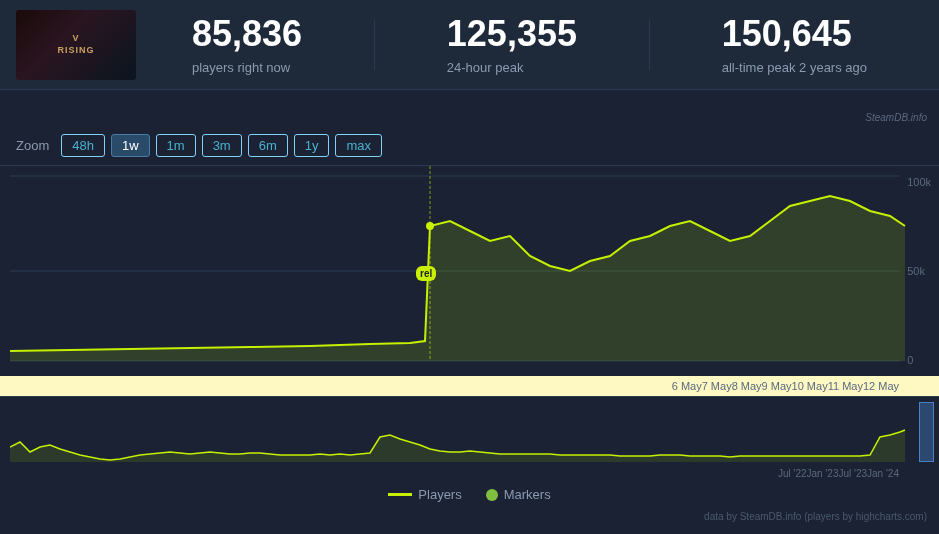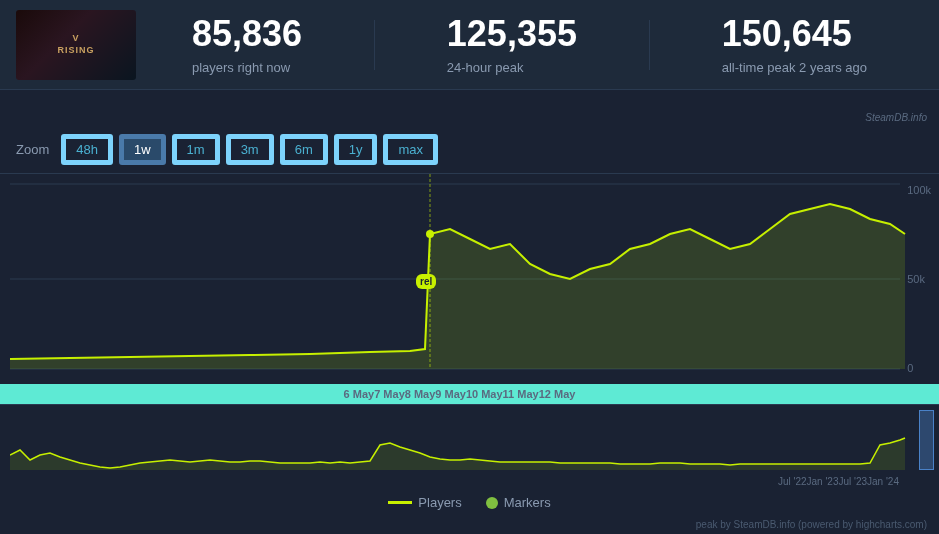--- a/index.html
+++ b/index.html
@@ -96,21 +96,21 @@
     }
     .zoom-label {
       font-size: 13px;
       color: #8a9ab0;
       margin-right: 6px;
     }
     .zoom-btn {
       padding: 3px 10px;
       border-radius: 3px;
       font-size: 13px;
-      border: 5px solid #7dd3fc;
+      border: 1px solid #7dd3fc;
       background: transparent;
       color: #4ab0d0;
       cursor: pointer;
     }
     .zoom-btn.active {
       background: #2a4a6a;
       color: #ffffff;
       border-color: #4a7aaa;
     }
     .zoom-divider {
@@ -138,24 +138,23 @@
       padding: 10px 0;
     }
     .chart-y-label {
       font-size: 11px;
       color: #5a6a80;
     }
 
     
     .x-axis {
       display: flex;
-      justify-content: center;
+      justify-content: flex-end;
       padding: 4px 40px 4px 20px;
-      background: #5eead4;
-      font-weight: bold;
+      background: #fef9c3;
     }
     .x-label {
       font-size: 11px;
       color: #5a6a80;
     }
 
     
     .mini-chart-container {
       background: #1a2233;
       height: 70px;
@@ -594,14 +593,14 @@
     <div class="legend-line"></div>
     <span>Players</span>
   </div>
   <div class="legend-item">
     <div class="legend-dot"></div>
     <span>Markers</span>
   </div>
 </div>
 
 <div class="footer">
-  <span>peak by SteamDB.info (powered by highcharts.com)</span>
+  <span>data by SteamDB.info (players by highcharts.com)</span>
 </div>
 
 </body></html>

